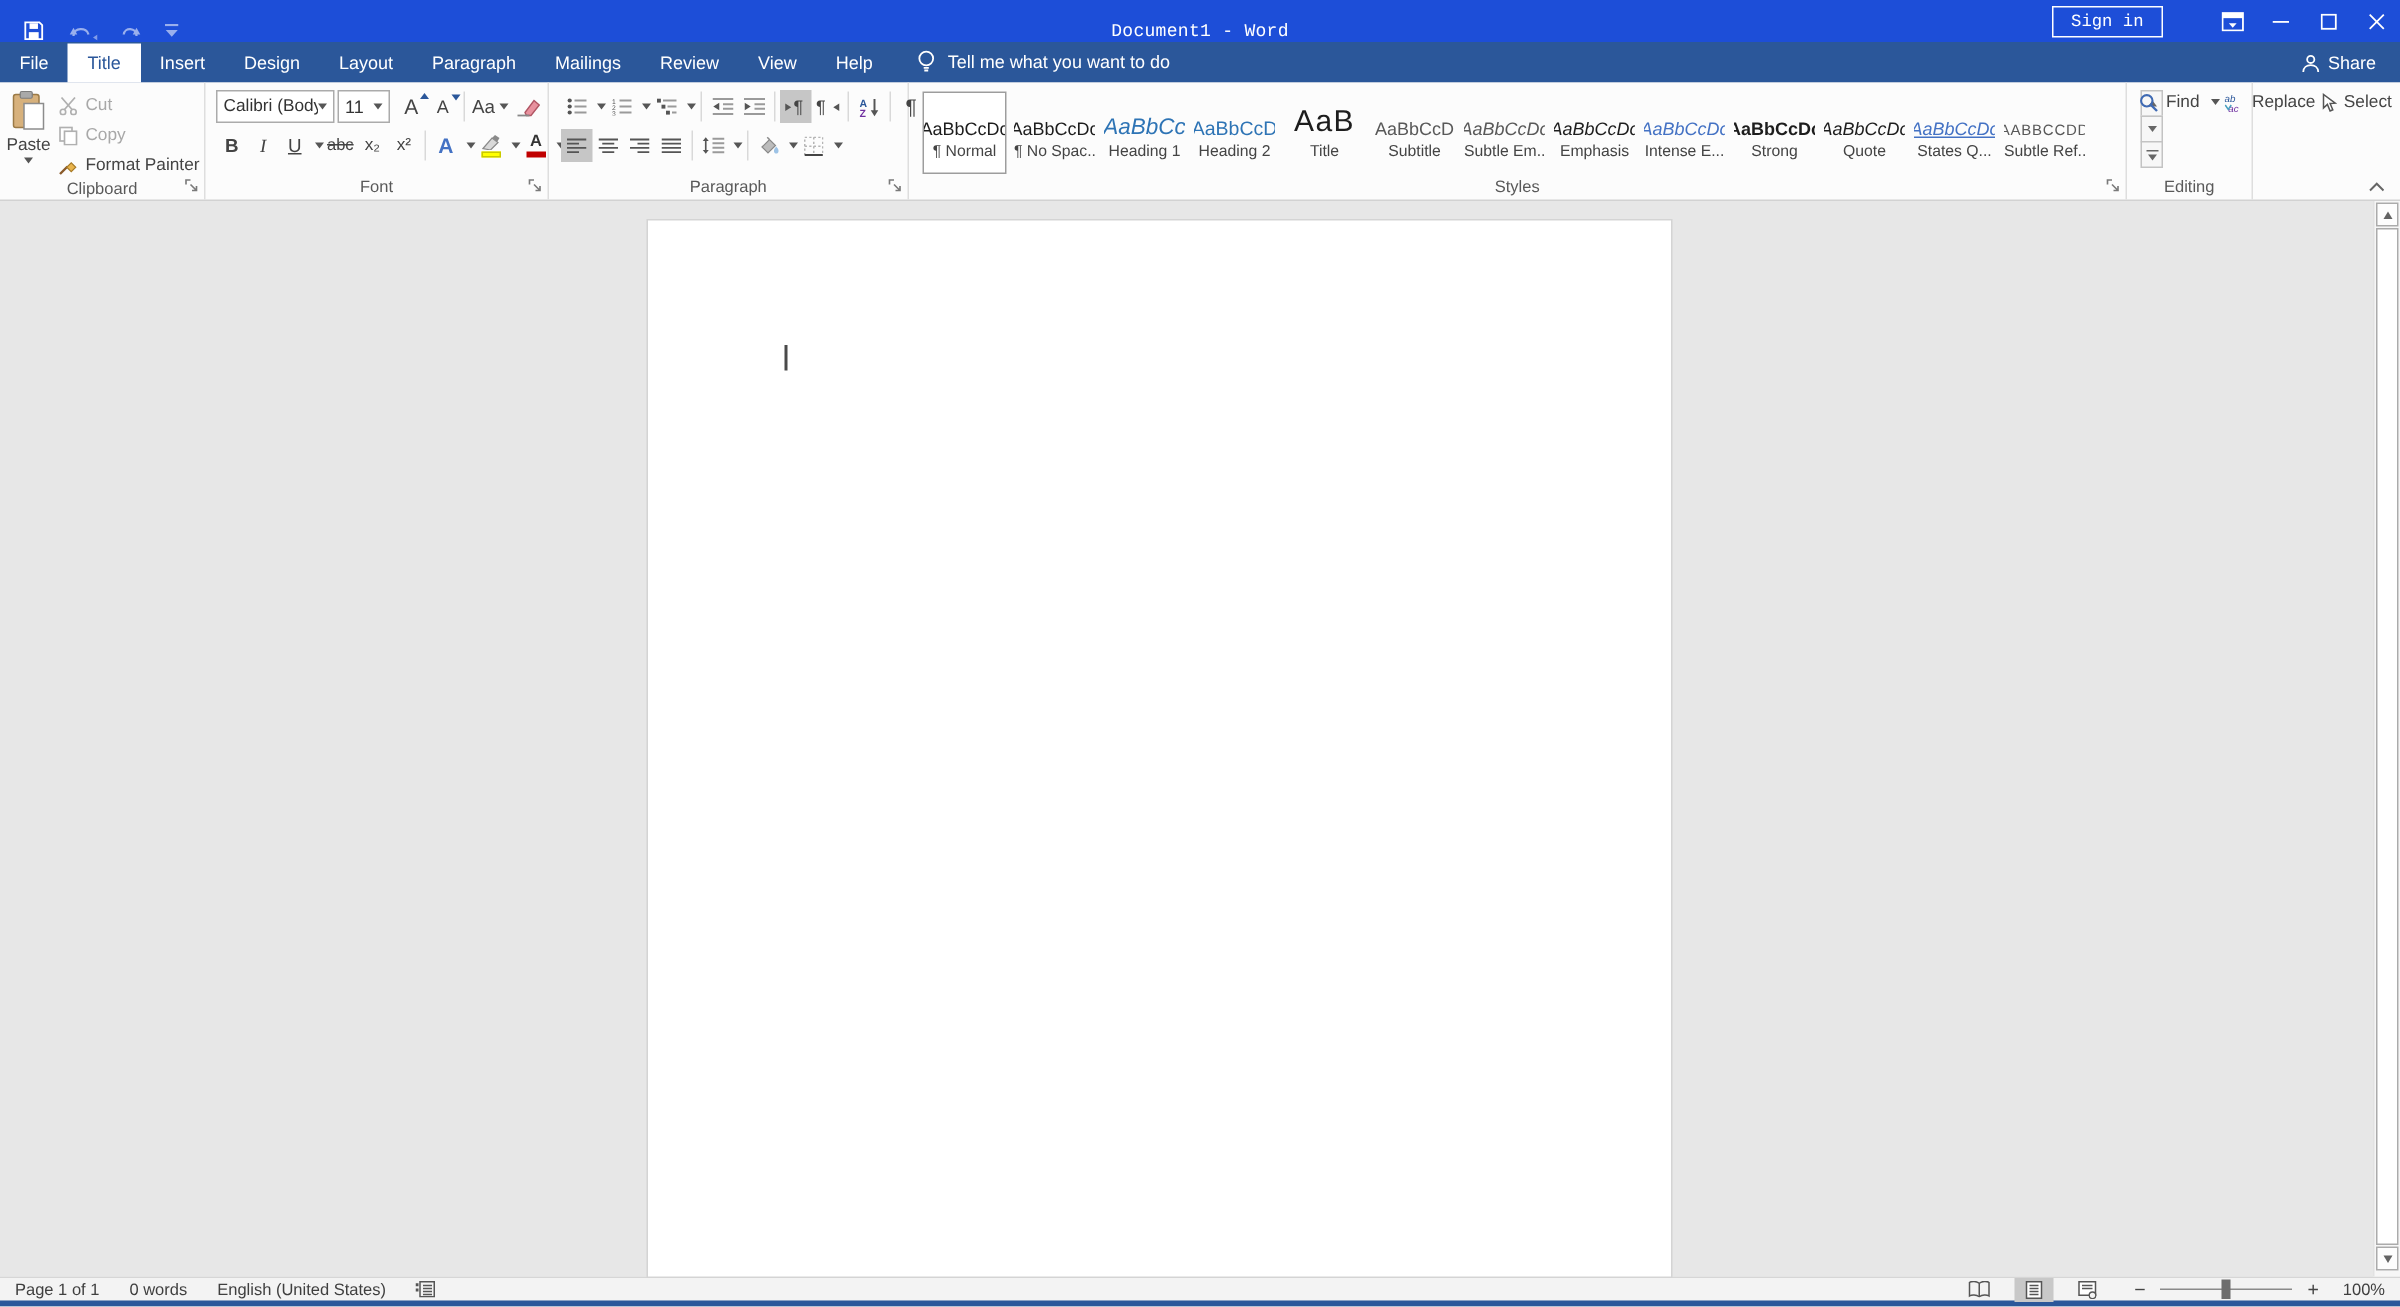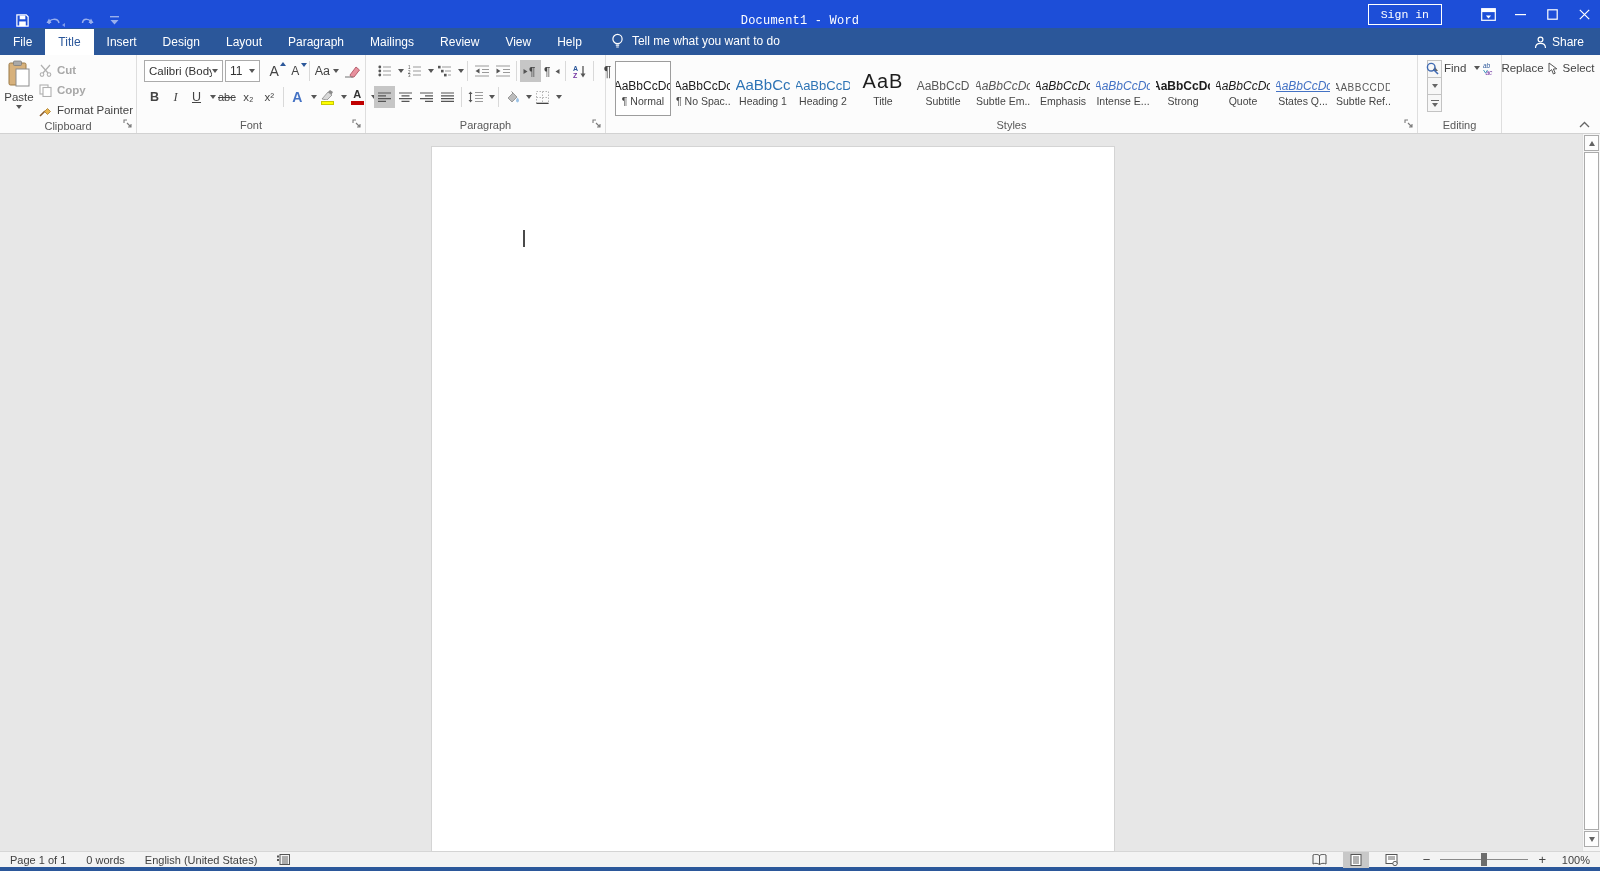--- a/index.html
+++ b/index.html
@@ -34,21 +34,21 @@
   .rbtn { height:22px; min-width:21px; padding:0 2px; display:flex; align-items:center; justify-content:center; color:#444; font-size:12.5px; flex:none; }
   .rbtn.sel { background:#c6c6c6; }
   .car { width:0; height:0; border-left:3px solid transparent; border-right:3px solid transparent; border-top:4px solid #565656; margin-left:3px; flex:none; }
 
   
   .clip-content { display:flex; }
   .paste-big { width:44px; display:flex; flex-direction:column; align-items:center; justify-content:flex-start; padding-top:2px; color:#444; }
   .paste-big .lbl { font-size:11.5px; margin-top:3px; }
   .clip-col { display:flex; flex-direction:column; justify-content:flex-start; gap:2px; padding:3px 0 0 4px; }
   .mini { display:flex; align-items:center; gap:5px; height:18px; font-size:11.5px; color:#444; white-space:nowrap; }
-  .mini.disabled { color:#a8a8a8;font-weight:bold; }
+  .mini.disabled { color:#a8a8a8; }
 
   
   .combo { border:1px solid #ababab; background:#fff; height:22px; display:flex; align-items:center; padding:0 4px; font-size:12px; color:#333; }
   .combo .car { margin-left:auto; }
   .b-bold { font-weight:bold; }
   .b-italic { font-style:italic; font-family:"Liberation Serif", serif; }
   .b-underline { text-decoration:underline; }
   .b-strike { text-decoration:line-through; }
   .a-grow, .a-shrink { position:relative; font-size:14px; }
   .tinycar-up { width:0;height:0;border-left:3px solid transparent;border-right:3px solid transparent;border-bottom:4px solid #2b579a; position:absolute; top:2px; right:-1px; }
@@ -56,21 +56,21 @@
   .fx-a { color:#4472c4; font-weight:bold; font-size:14px; }
   .bar-under { display:flex; flex-direction:column; align-items:center; line-height:1; }
   .bar-under .bar { width:13px; height:4px; margin-top:1px; }
 
   
   .styles-strip { display:flex; gap:4px; padding:4px 2px 0 6px; }
   .scard { width:56px; height:55px; display:flex; flex-direction:column; border:1px solid transparent; overflow:hidden; }
   .scard.selected { border:1px solid #9d9d9d; background:#fff; }
   .sample { height:33px; display:flex; align-items:flex-end; justify-content:center; white-space:nowrap; overflow:hidden; font-size:12px; color:#1d1d1d; padding-bottom:2px; }
   .slabel { font-size:10.5px; color:#444; text-align:center; white-space:nowrap; overflow:hidden; height:16px; }
-  .st-h1 { color:#2e74b5; font-size:15px; }
+  .st-h1 { color:#2e74b5; font-size:15px;font-style:italic; }
   .st-h2 { color:#2e74b5; font-size:13px; }
   .st-title { font-size:20px; letter-spacing:1px; }
   .st-sub { color:#595959; }
   .st-subem { color:#595959; font-style:italic; }
   .st-em { font-style:italic; }
   .st-inte { color:#4472c4; font-style:italic; }
   .st-strong { font-weight:bold; }
   .st-quote { font-style:italic; }
   .st-intq { color:#4472c4; font-style:italic; text-decoration:underline; }
   .st-subref { color:#595959; font-size:10px; letter-spacing:.5px; }

